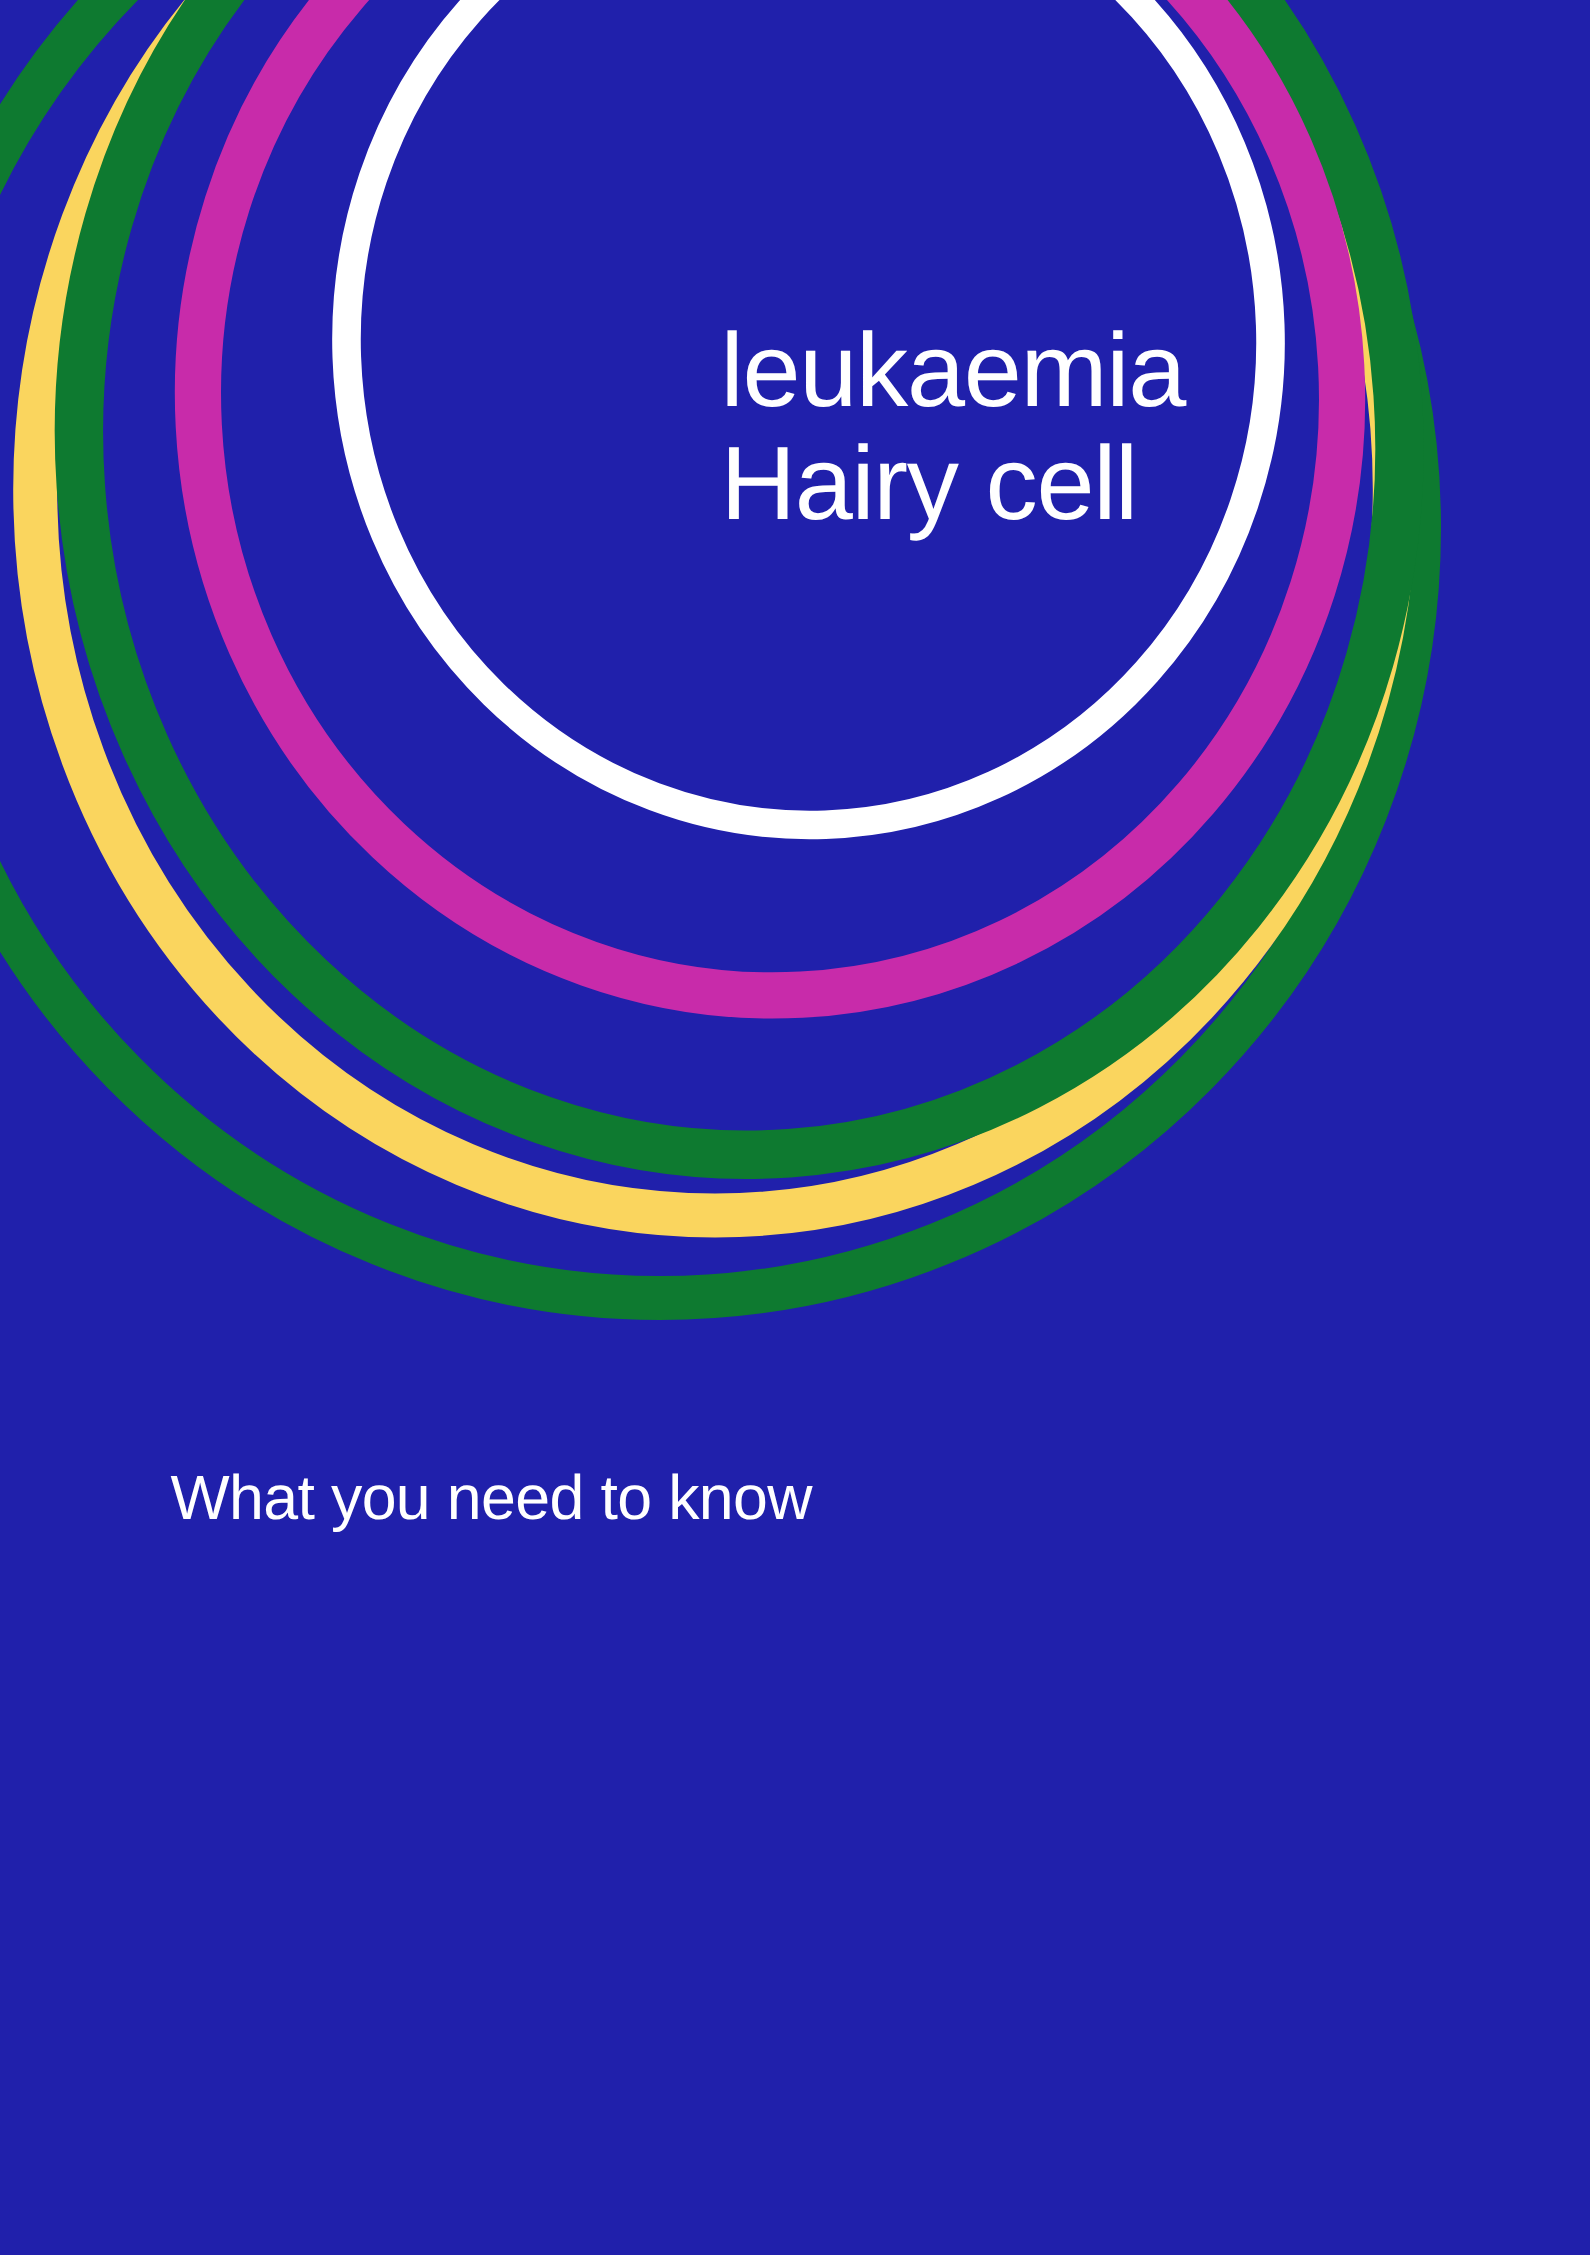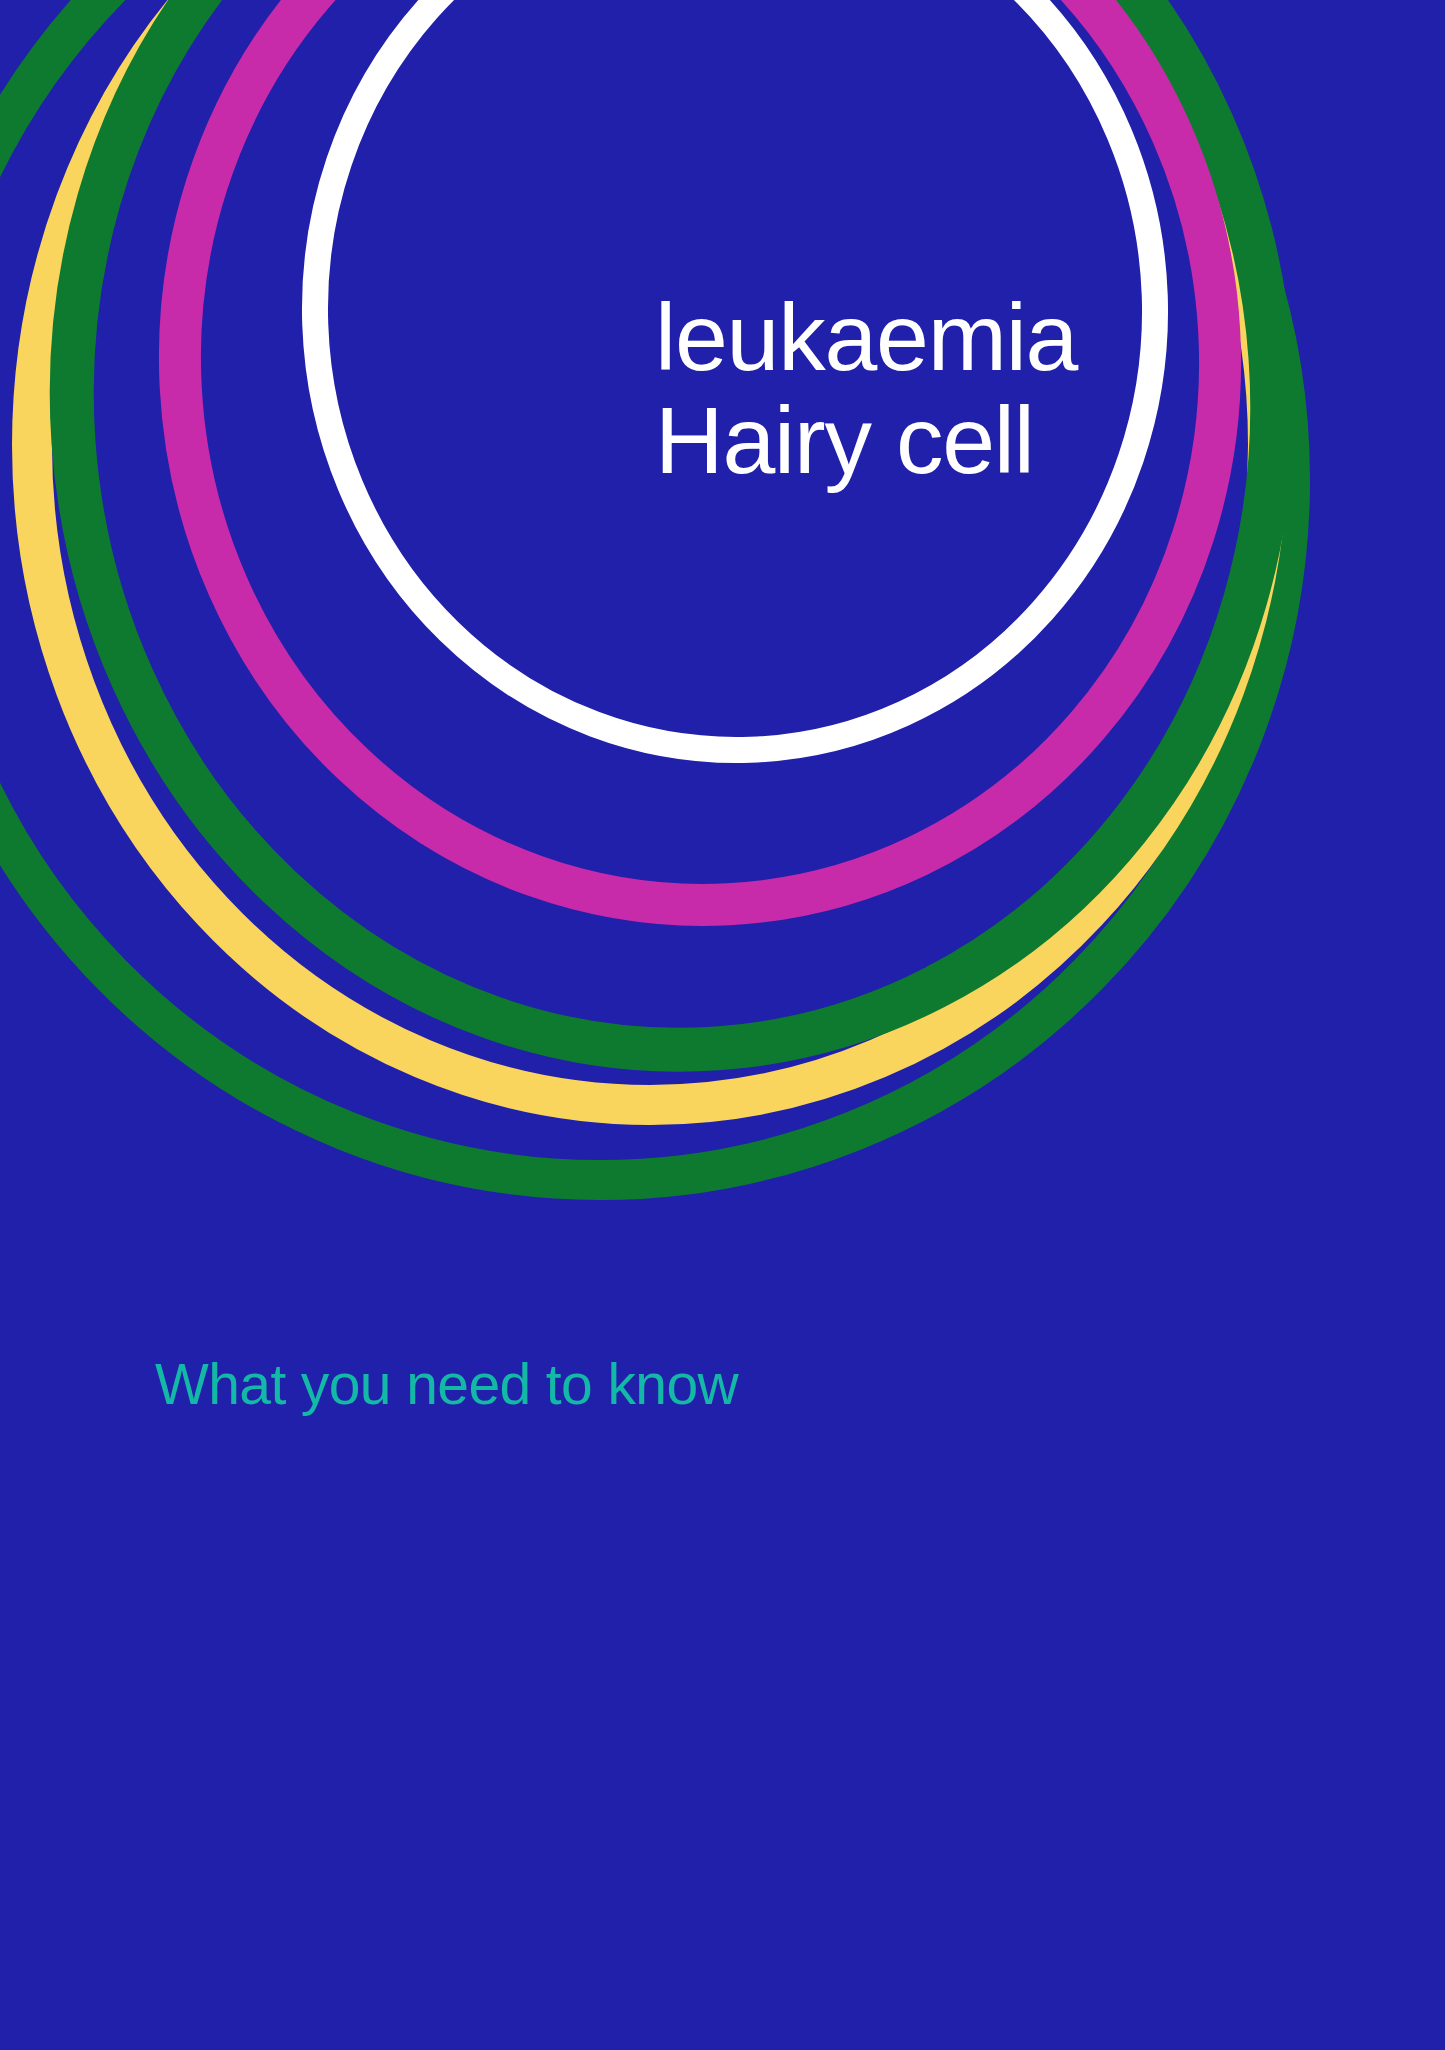--- a/index.html
+++ b/index.html
@@ -34,27 +34,26 @@
     line-height:103px;
     font-weight:400;
     letter-spacing:-1.2px;
     white-space:nowrap;
   }
   
   .subtitle {
     position:absolute;
     left:155px;
     top:1331px;
-    color:#14b8a6;
+    color:#ffffff;
     font-size:57px;
     line-height:62px;
     font-weight:400;
     letter-spacing:-0.6px;
     white-space:nowrap;
-    margin-top:22px;
   }
   
   .footer {
     position:absolute;
     left:0; top:1780px;
     width:1445px; height:160px;
   }
 </style>
 </head>
 <body>

